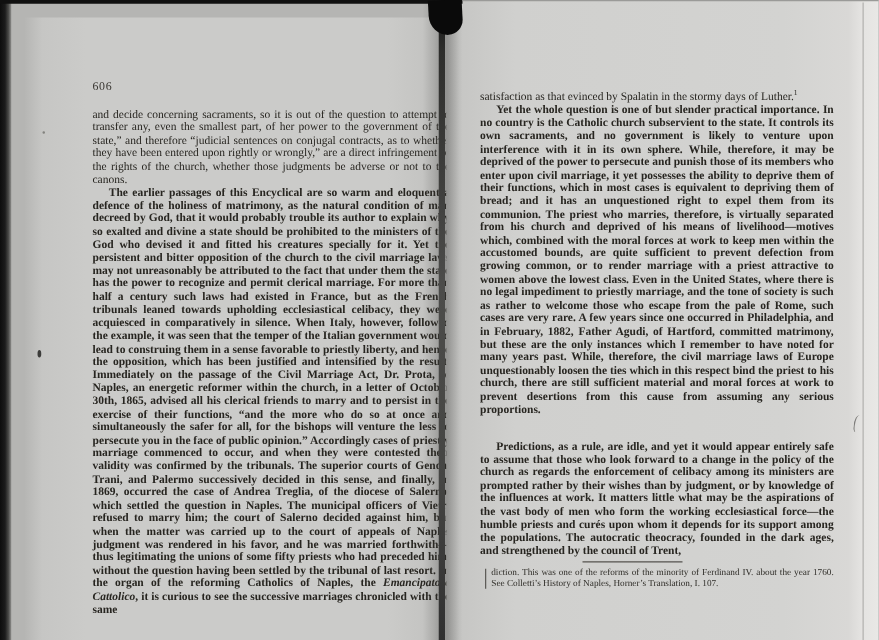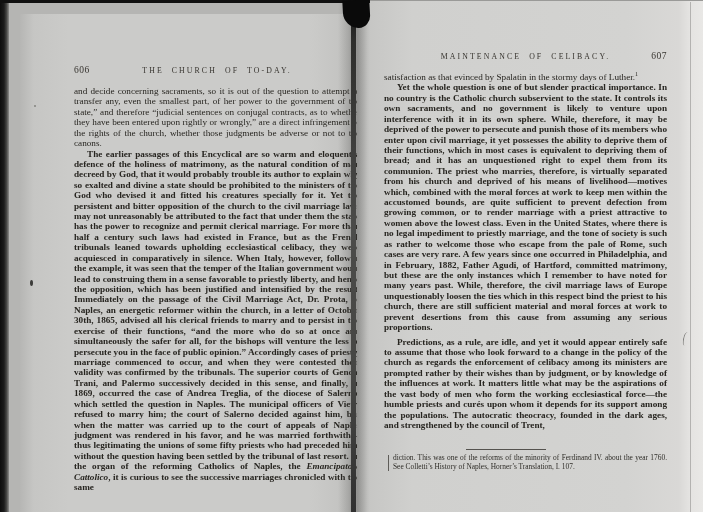--- a/index.html
+++ b/index.html
@@ -84,21 +84,21 @@
   .bodytext {
     position: absolute; top: 72px;
     font-size: 9.2px; line-height: 10.42px;
     text-align: justify;
     color: #272520;
   }
   .page-left .bodytext { left: 54px; width: 286px; }
   .page-right .bodytext { left: 27px; width: 283px; }
   .bodytext p { margin: 0; }
   .bodytext p.indent { text-indent: 13px; font-weight: bold; }
-  .bodytext p.space { margin-top: 4px; }
+  .bodytext p.space { margin-top: 19px; }
   .bodytext i { font-style: italic; }
   .bodytext sup { font-size: 6px; line-height: 0; vertical-align: super; }
   
   .footnote {
     position: absolute; left: 27px; top: 449px; width: 283px;
     color: #2e2c27;
   }
   .footnote-rule {
     width: 80px; height: 1px; background: #55534f;
     margin: 0 0 4px 82px;
@@ -114,35 +114,29 @@
   }
 </style>
 </head>
 <body>
 
 <div class="scan">
 
   <div class="page page-left">
     <div class="pagehead">
       <span class="pagenum">606</span>
-      <span class="runhead">THE CHURCH OF TO-DAY.</span>
       <span class="pagenum"></span>
     </div>
     <div class="bodytext" id="left-body">
         <p class="">and decide concerning sacraments, so it is out of the question to attempt to transfer any, even the smallest part, of her power to the government of the state,” and therefore “judicial sentences on conjugal contracts, as to whether they have been entered upon rightly or wrongly,” are a direct infringement of the rights of the church, whether those judgments be adverse or not to the canons.</p>
         <p class="indent">The earlier passages of this Encyclical are so warm and eloquent a defence of the holiness of matrimony, as the natural condition of man decreed by God, that it would probably trouble its author to explain why so exalted and divine a state should be prohibited to the ministers of the God who devised it and fitted his creatures specially for it.  Yet the persistent and bitter opposition of the church to the civil marriage laws may not unreasonably be attributed to the fact that under them the state has the power to recognize and permit clerical marriage.  For more than half a century such laws had existed in France, but as the French tribunals leaned towards upholding ecclesiastical celibacy, they were acquiesced in comparatively in silence.  When Italy, however, followed the example, it was seen that the temper of the Italian government would lead to construing them in a sense favorable to priestly liberty, and hence the opposition, which has been justified and intensified by the result.  Immediately on the passage of the Civil Marriage Act, Dr. Prota, of Naples, an energetic reformer within the church, in a letter of October 30th, 1865, advised all his clerical friends to marry and to persist in the exercise of their functions, “and the more who do so at once and simultaneously the safer for all, for the bishops will venture the less to persecute you in the face of public opinion.”  Accordingly cases of priestly marriage commenced to occur, and when they were contested their validity was confirmed by the tribunals.  The superior courts of Genoa, Trani, and Palermo successively decided in this sense, and finally, in 1869, occurred the case of Andrea Treglia, of the diocese of Salerno, which settled the question in Naples.  The municipal officers of Vietri refused to marry him; the court of Salerno decided against him, but when the matter was carried up to the court of appeals of Naples judgment was rendered in his favor, and he was married forthwith—thus legitimating the unions of some fifty priests who had preceded him, without the question having been settled by the tribunal of last resort.  In the organ of the reforming Catholics of Naples, the <i>Emancipatore Cattolico</i>, it is curious to see the successive marriages chronicled with the same</p>
       </div>
   </div>
 
   <div class="page page-right">
-    <div class="pagehead">
-      <span class="pagenum"></span>
-      <span class="runhead">MAINTENANCE OF CELIBACY.</span>
-      <span class="pagenum right">607</span>
-    </div>
     <div class="bodytext" id="right-body">
         <p class="">satisfaction as that evinced by Spalatin in the stormy days of Luther.<sup>1</sup></p>
         <p class="indent">Yet the whole question is one of but slender practical importance. In no country is the Catholic church subservient to the state.  It controls its own sacraments, and no government is likely to venture upon interference with it in its own sphere.  While, therefore, it may be deprived of the power to persecute and punish those of its members who enter upon civil marriage, it yet possesses the ability to deprive them of their functions, which in most cases is equivalent to depriving them of bread; and it has an unquestioned right to expel them from its communion.  The priest who marries, therefore, is virtually separated from his church and deprived of his means of livelihood—motives which, combined with the moral forces at work to keep men within the accustomed bounds, are quite sufficient to prevent defection from growing common, or to render marriage with a priest attractive to women above the lowest class.  Even in the United States, where there is no legal impediment to priestly marriage, and the tone of society is such as rather to welcome those who escape from the pale of Rome, such cases are very rare.  A few years since one occurred in Philadelphia, and in February, 1882, Father Agudi, of Hartford, committed matrimony, but these are the only instances which I remember to have noted for many years past. While, therefore, the civil marriage laws of Europe unquestionably loosen the ties which in this respect bind the priest to his church, there are still sufficient material and moral forces at work to prevent desertions from this cause from assuming any serious proportions.</p>
         <p class="indent space">Predictions, as a rule, are idle, and yet it would appear entirely safe to assume that those who look forward to a change in the policy of the church as regards the enforcement of celibacy among its ministers are prompted rather by their wishes than by judgment, or by knowledge of the influences at work.  It matters little what may be the aspirations of the vast body of men who form the working ecclesiastical force—the humble priests and curés upon whom it depends for its support among the populations.  The autocratic theocracy, founded in the dark ages, and strengthened by the council of Trent,</p>
       </div>
 
     <div class="footnote">
       <div class="footnote-rule"></div>
       <div class="footnote-cols">
         <div class="footnote-divider"></div>

